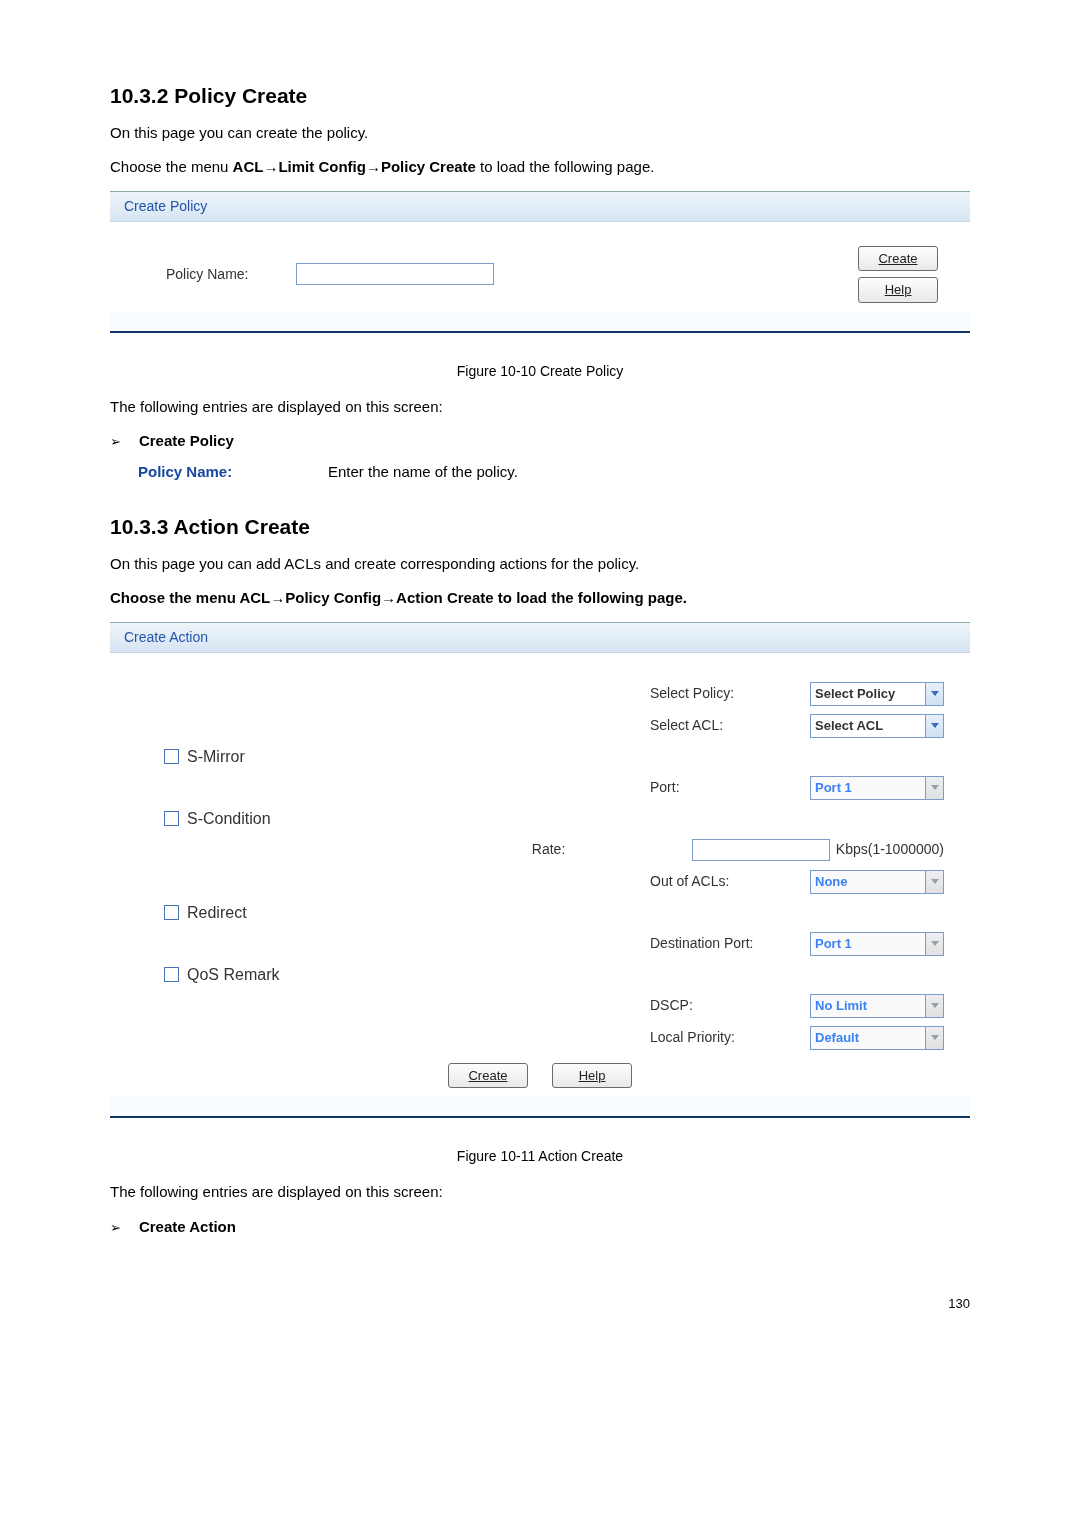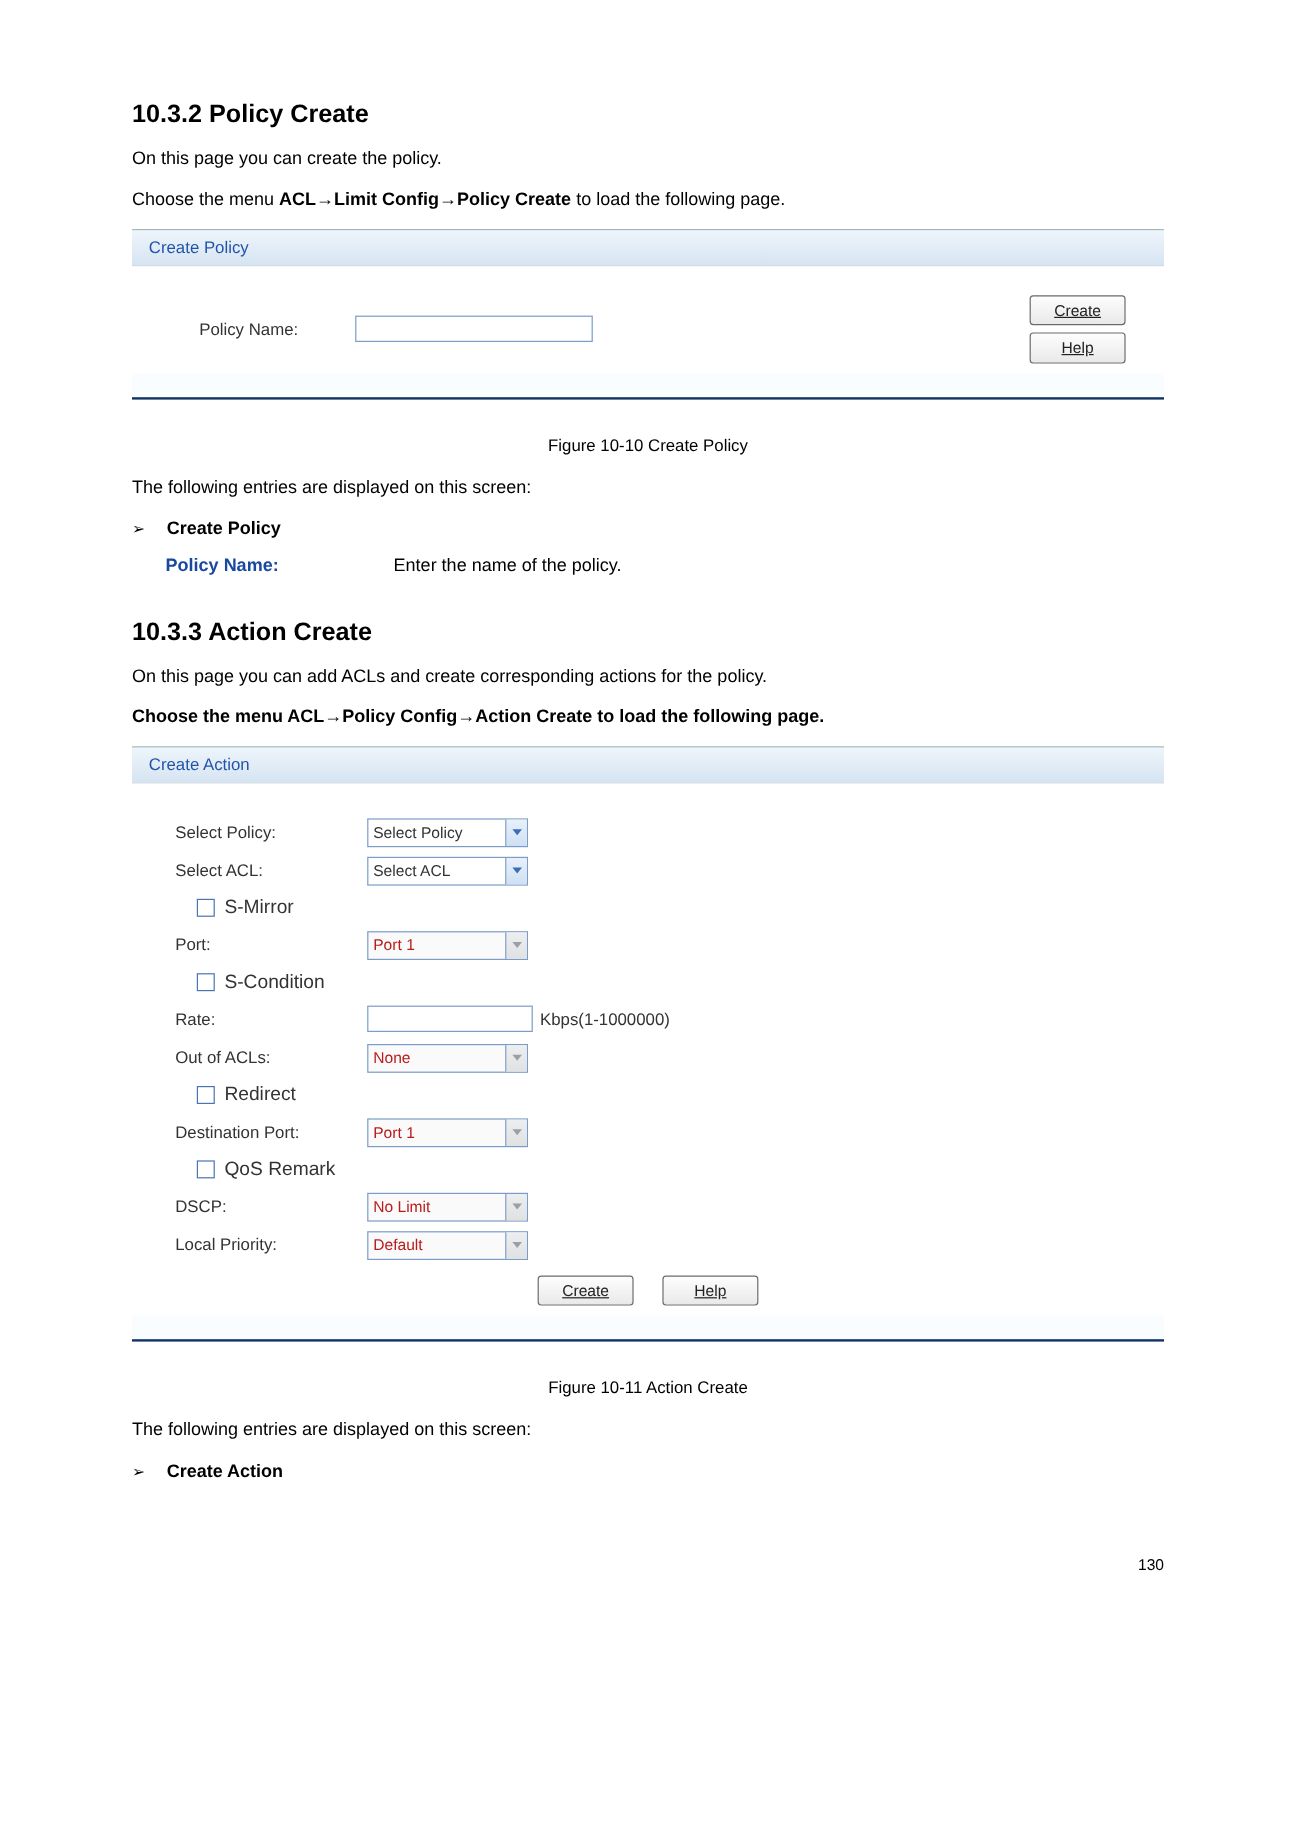--- a/index.html
+++ b/index.html
@@ -37,20 +37,21 @@
   }
   .panel-body {
     background: #fff;
     padding: 24px 26px 8px 26px;
   }
   .row {
     display: flex;
     align-items: center;
     margin: 2px 0;
     min-height: 30px;
+    justify-content: flex-end;
   }
   .label-col {
     width: 160px;
     font-size: 14px;
     color: #333;
     padding-left: 10px;
   }
   .ctl-col {
     flex: 0 0 auto;
   }
@@ -75,28 +76,29 @@
     align-items: center;
     width: 132px;
     height: 22px;
     border: 1px solid #7a9cc6;
     background: #fff;
     font-size: 13px;
     color: #333;
     position: relative;
   }
   .select.disabled {
-    color: #b91c1c;
+    color: #3b82f6;
     background: #fafafa;
   }
   .select .sel-text {
     flex: 1;
     padding: 0 4px;
     white-space: nowrap;
     overflow: hidden;
+    font-weight: bold;
   }
   .select .sel-btn {
     width: 17px;
     height: 100%;
     border-left: 1px solid #7a9cc6;
     background: linear-gradient(#e8f0fb,#cfe0f3);
     display: flex;
     align-items: center;
     justify-content: center;
   }

